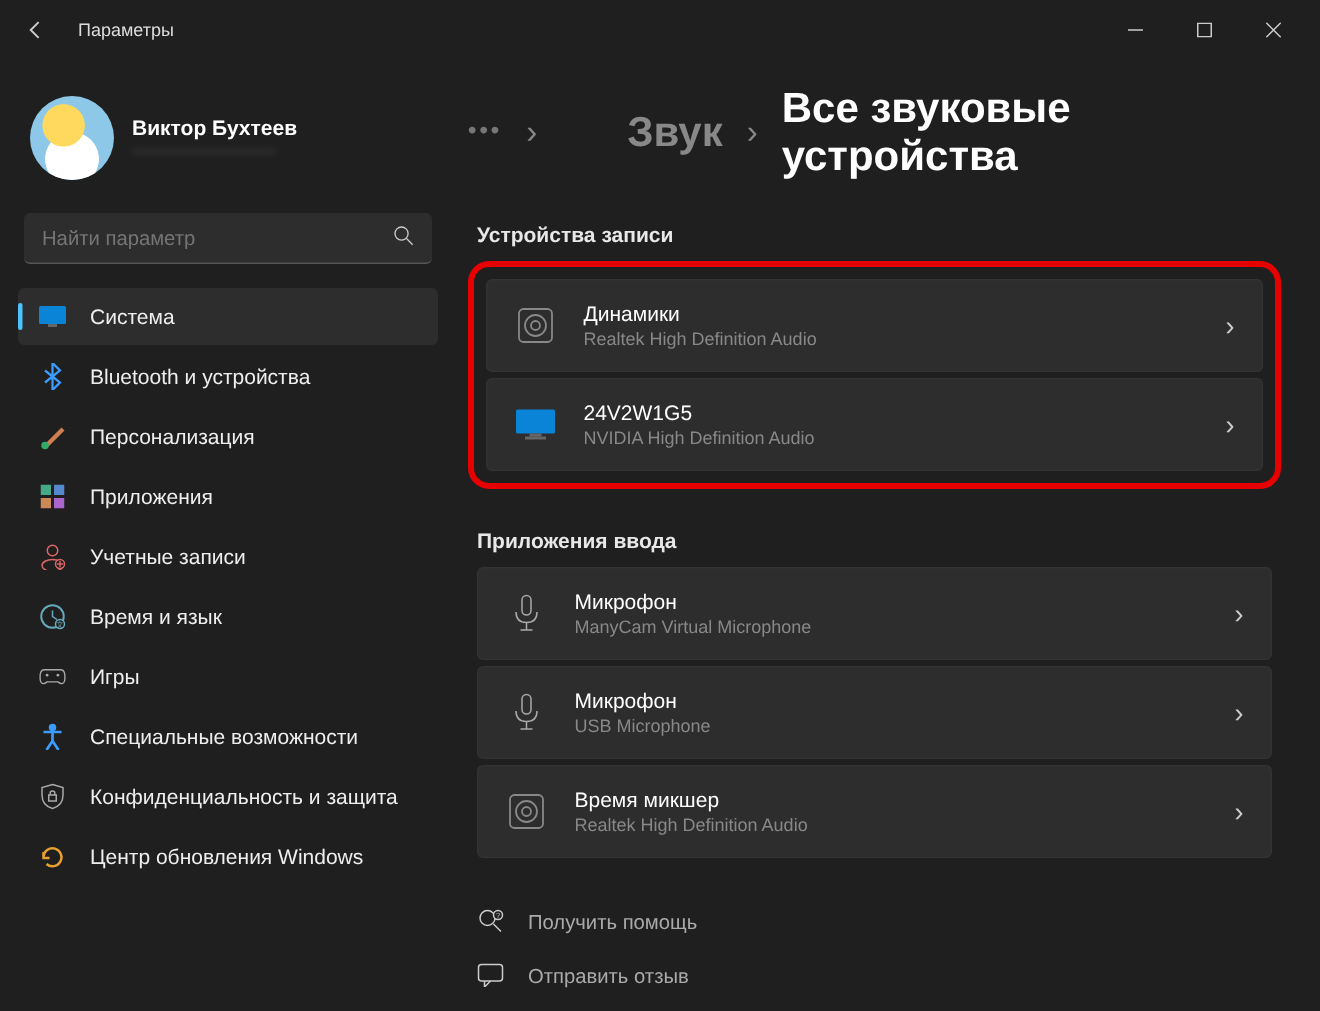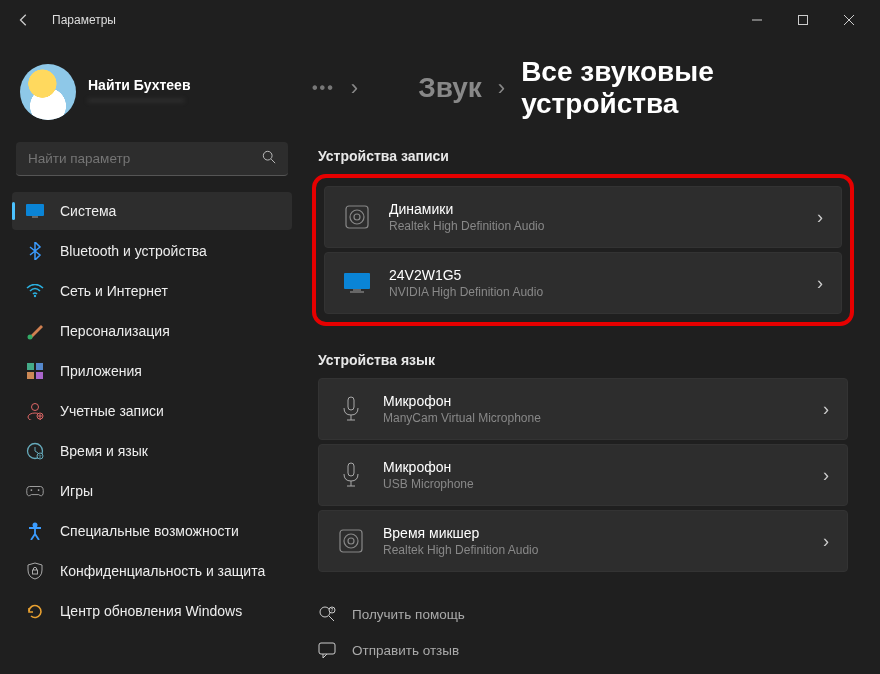--- a/index.html
+++ b/index.html
@@ -75,21 +75,21 @@
           </svg>
         </div>
     </div>
   </div>
 
   <div class="body">
     <div class="sidebar">
       <div class="profile">
         <div class="avatar"></div>
         <div>
-          <div class="profile-name">Найти Бухтеев</div>
+          <div class="profile-name">Виктор Бухтеев</div>
           <div class="profile-email">————————</div>
         </div>
       </div>
 
       <div class="search-box">
         <input placeholder="Найти параметр" style="">
         <span class="search-icon">
           <svg width="14" height="14" viewBox="0 0 16 16">
               <circle cx="6.5" cy="6.5" r="5" stroke="#ccc" fill="none"></circle>
               <line x1="10.5" y1="10.5" x2="15" y2="15" stroke="#ccc"></line>
@@ -110,29 +110,20 @@
         <li class="nav-item">
           <span class="nav-icon" style="color:#3b9cff">
             <svg width="14" height="18" viewBox="0 0 12 18">
                 <path d="M6 0 L6 18 L11 13 L1 5 M6 0 L11 5 L1 13" stroke="#3b9cff" stroke-width="1.5" fill="none"></path>
               </svg>
           </span>
           <span>Bluetooth и устройства</span>
         </li>
         <li class="nav-item">
           <span class="nav-icon">
-              <svg width="18" height="14" viewBox="0 0 18 14">
-                <path d="M1 4 Q9 -3 17 4 M4 7 Q9 2 14 7 M7 10 Q9 8 11 10" stroke="#2bb0e0" stroke-width="1.6" fill="none"></path>
-                <circle cx="9" cy="12" r="1.2" fill="#2bb0e0"></circle>
-              </svg>
-            </span>
-          <span>Сеть и Интернет</span>
-        </li>
-        <li class="nav-item">
-          <span class="nav-icon">
               <svg width="18" height="18" viewBox="0 0 18 18">
                 <path d="M3 15 L6 12 L15 3 L17 5 L8 14 L5 17 Z" fill="#d08050"></path>
                 <circle cx="4" cy="15" r="2.5" fill="#3a6"></circle>
               </svg>
             </span>
           <span>Персонализация</span>
         </li>
         <li class="nav-item">
           <span class="nav-icon">
               <svg width="16" height="16">
@@ -242,21 +233,21 @@
               </svg>
           </span>
           <div class="dev-text">
             <div class="dev-title">24V2W1G5</div>
             <div class="dev-sub">NVIDIA High Definition Audio</div>
           </div>
           <span class="chevron">›</span>
         </div>
       </div>
 
-      <div class="section-label">Устройства язык</div>
+      <div class="section-label">Приложения ввода</div>
 
       <div class="device-card plain">
         <span class="dev-icon">
           <svg width="18" height="26" viewBox="0 0 18 26">
               <rect x="6" y="1" width="6" height="13" rx="3" stroke="#aaa" fill="none"></rect>
               <path d="M2 12 Q2 19 9 19 Q16 19 16 12 M9 19 L9 24 M5 24 L13 24" stroke="#aaa" fill="none"></path>
             </svg>
         </span>
         <div class="dev-text">
           <div class="dev-title">Микрофон</div>

